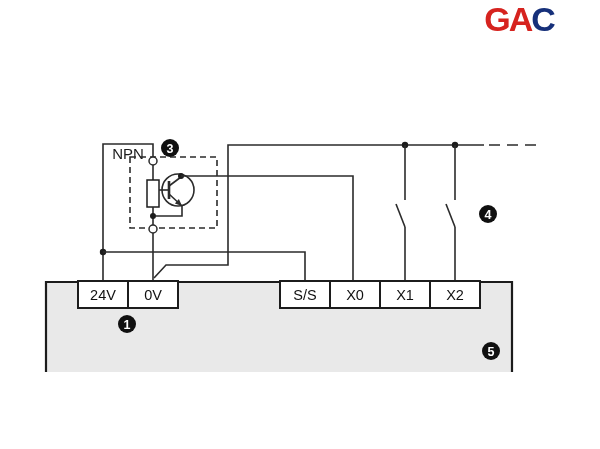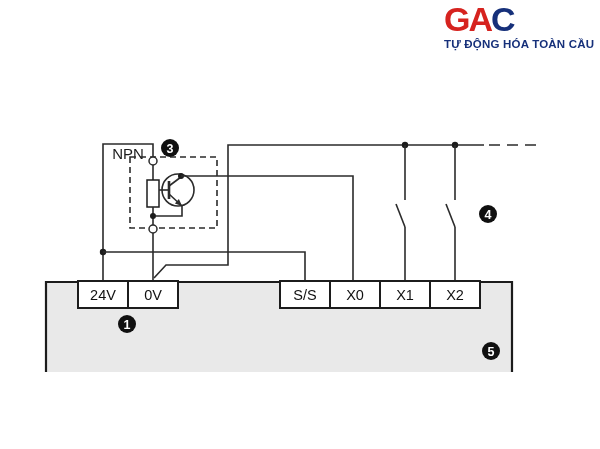--- a/index.html
+++ b/index.html
@@ -1,19 +1,19 @@
 <!DOCTYPE html>
 <html><head>
 <meta charset="utf-8">
 <style>
   html,body{margin:0;padding:0;background:#ffffff;}
   #canvas{position:relative;width:600px;height:449px;background:#ffffff;overflow:hidden;
           font-family:"Liberation Sans", sans-serif;}
   
-  #logo{position:absolute;top:2px;right:6px;width:150px;}
+  #logo{position:absolute;top:2px;right:6px;width:150px;text-align:center;}
   #brand{line-height:1;font-weight:bold;font-size:34px;letter-spacing:-2px;
          font-family:"Liberation Sans", sans-serif;}
   #brand .red{color:#d6231f;}
   #brand .navy{color:#16307a;}
   #tagline{margin-top:2px;font-size:11.5px;font-weight:bold;color:#16307a;
            letter-spacing:0.2px;white-space:nowrap;}
   
   svg{position:absolute;left:0;top:0;}
   .wire{stroke:#2b2b2b;stroke-width:1.6;fill:none;}
   .wire-thick{stroke:#2b2b2b;stroke-width:2.6;fill:none;}
@@ -32,21 +32,20 @@
   .badgenum{font-family:"Liberation Sans", sans-serif;font-size:12.5px;font-weight:bold;
             fill:#ffffff;text-anchor:middle;}
 </style>
 </head>
 <body>
 
 <div id="canvas">
 
   <div id="logo">
     <div id="brand"><span class="red">G</span><span class="red">A</span><span class="navy">C</span></div>
-    <div id="tagline">TỰ ĐỘNG HÓA TOÀN CẦU</div>
   </div>
 
   <svg width="600" height="449" viewBox="0 0 600 449">
 
     <rect class="graybody" x="46" y="282" width="466" height="90"></rect>
     <path class="bodyborder" d="M46,372 L46,282 L512,282 L512,372"></path>
 
     <polyline class="wire" points="103,281 103,144 153,144 153,157"></polyline>
 
     <text class="npnlabel" x="128" y="159">NPN</text>

